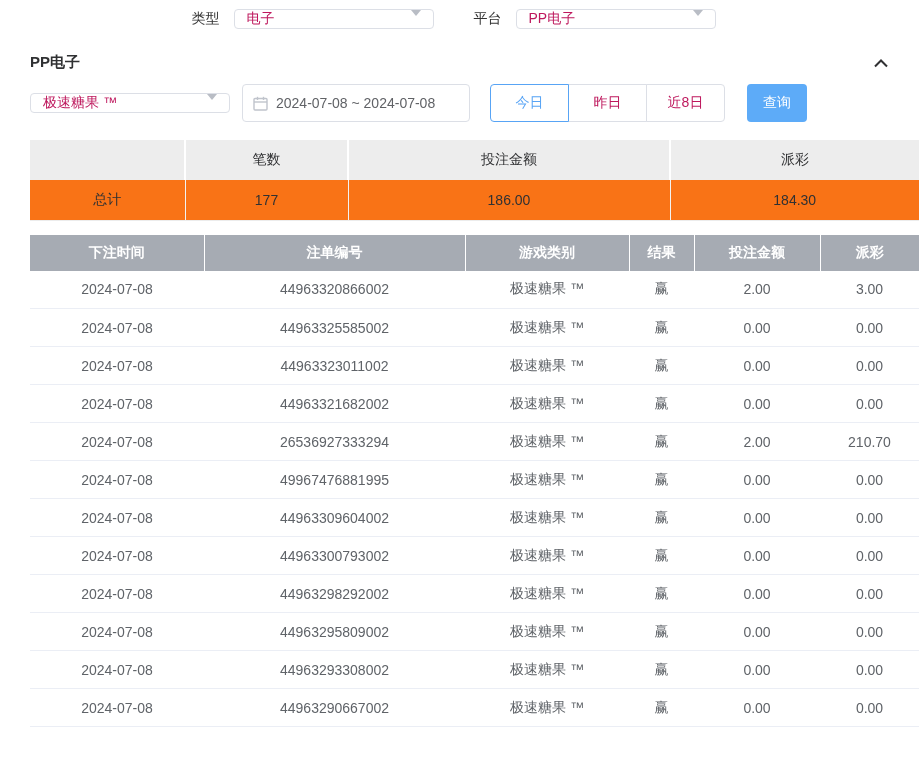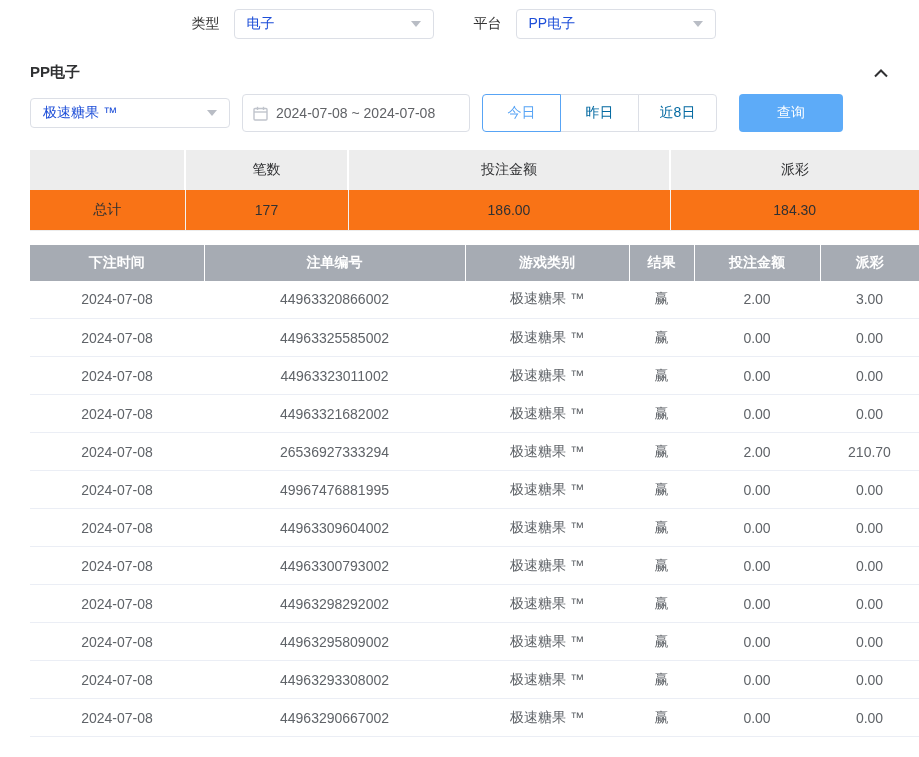--- a/index.html
+++ b/index.html
@@ -6,23 +6,23 @@
   html,body { width:919px; height:757px; }
   body {
     font-family:"Liberation Sans","DejaVu Sans",sans-serif;
     background:#ffffff; color:#303133; overflow:hidden; font-size:14px;
   }
 
   
   .top-bar { display:flex; align-items:center; justify-content:center; gap:14px; padding:9px 12px 10px 0; }
   .field-label { font-size:14px; color:#333; }
   .select {
-    display:flex; align-items:center; justify-content:space-between;
-    width:200px; height:30px; border:1px solid #dcdfe6; border-radius:4px;
-    padding:0 12px; background:#fff; color:#1d4ed8; cursor:pointer;
+    display:flex; align-items:flex-start; justify-content:space-between;
+    width:200px; height:20px; border:1px solid #dcdfe6; border-radius:4px;
+    padding:0 12px; background:#fff; color:#be185d; cursor:pointer;
   }
   .select .caret {
     width:0; height:0; border-left:5px solid transparent;
     border-right:5px solid transparent; border-top:6px solid #b9bdc5;
   }
 
   
   .section-head {
     display:flex; align-items:center; justify-content:space-between;
     padding:14px 30px 12px 30px;
@@ -34,28 +34,28 @@
   .filter-row { display:flex; align-items:center; padding:0 30px; gap:12px; }
   .filter-row .select { width:200px; }
   .date-box {
     display:flex; align-items:center; gap:8px; height:38px; width:228px;
     border:1px solid #dcdfe6; border-radius:4px; padding:13px 10px;
     color:#606266; background:#fff; cursor:pointer; white-space:nowrap;
   }
   .btn-group { display:flex; }
   .btn-group .qbtn {
     width:79px; height:38px; background:#fff; border:1px solid #dcdfe6;
-    color:#0369a1; font-size:14px; cursor:pointer; margin-left:-1px;
+    color:#be185d; font-size:14px; cursor:pointer; margin-left:-1px;
     display:flex; align-items:center; justify-content:center;
   }
-  .btn-group .qbtn:first-child { border-radius:4px 0 0 4px; margin-left:0; }
+  .btn-group .qbtn:first-child { border-radius:4px 0 0 4px; margin-left:8px; }
   .btn-group .qbtn:last-child { border-radius:0 4px 4px 0; }
   .btn-group .qbtn.active { color:#58a4f5; border-color:#58a4f5; position:relative; z-index:1; }
   .search-btn {
-    width:104px; height:38px; margin-left:10px; background:#5dabf8; color:#fff;
+    width:60px; height:38px; margin-left:10px; background:#5dabf8; color:#fff;
     border:none; border-radius:4px; font-size:14px; cursor:pointer;
   }
 
   
   .tables-wrap { padding:0 0 0 30px; }
   table { border-collapse:collapse; table-layout:fixed; width:889px; }
   td, th { text-align:center; font-size:14px; }
 
   .summary-table { margin-top:18px; }
   .summary-table th {

